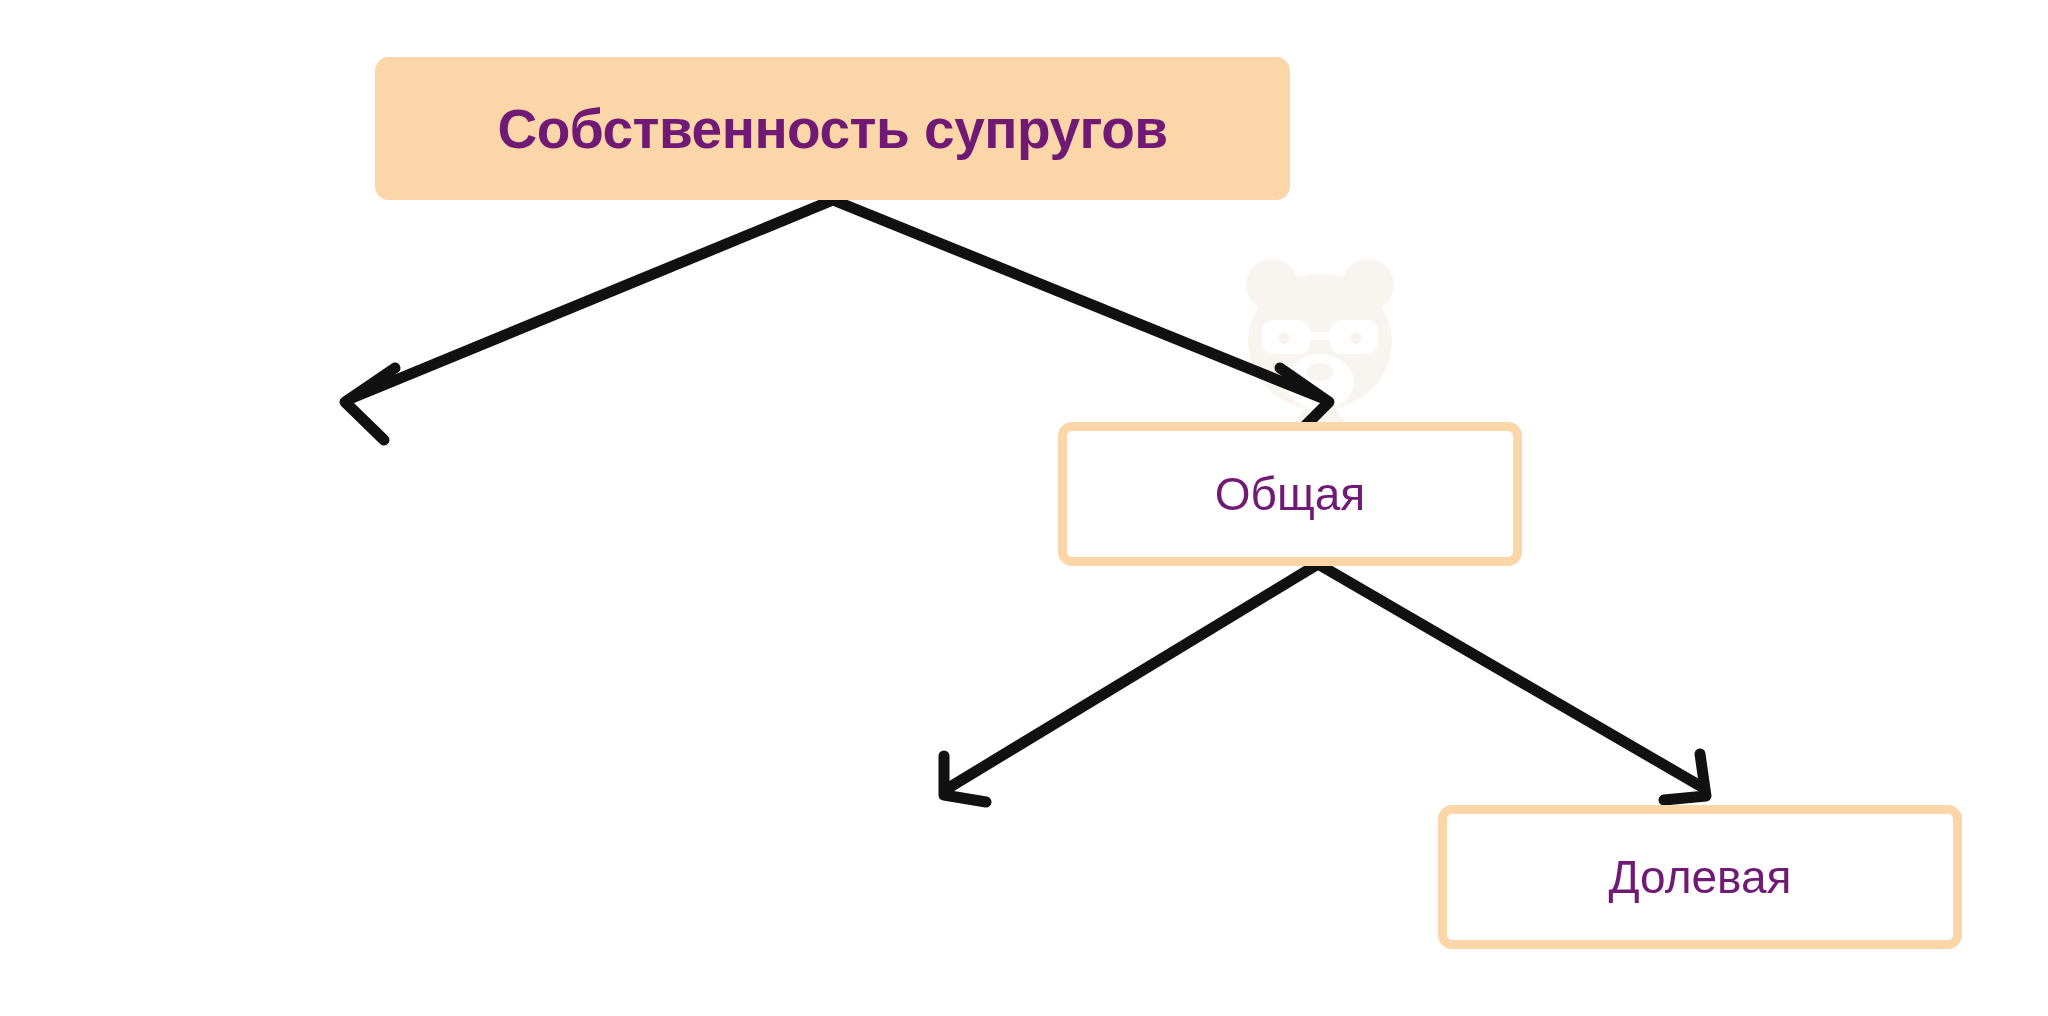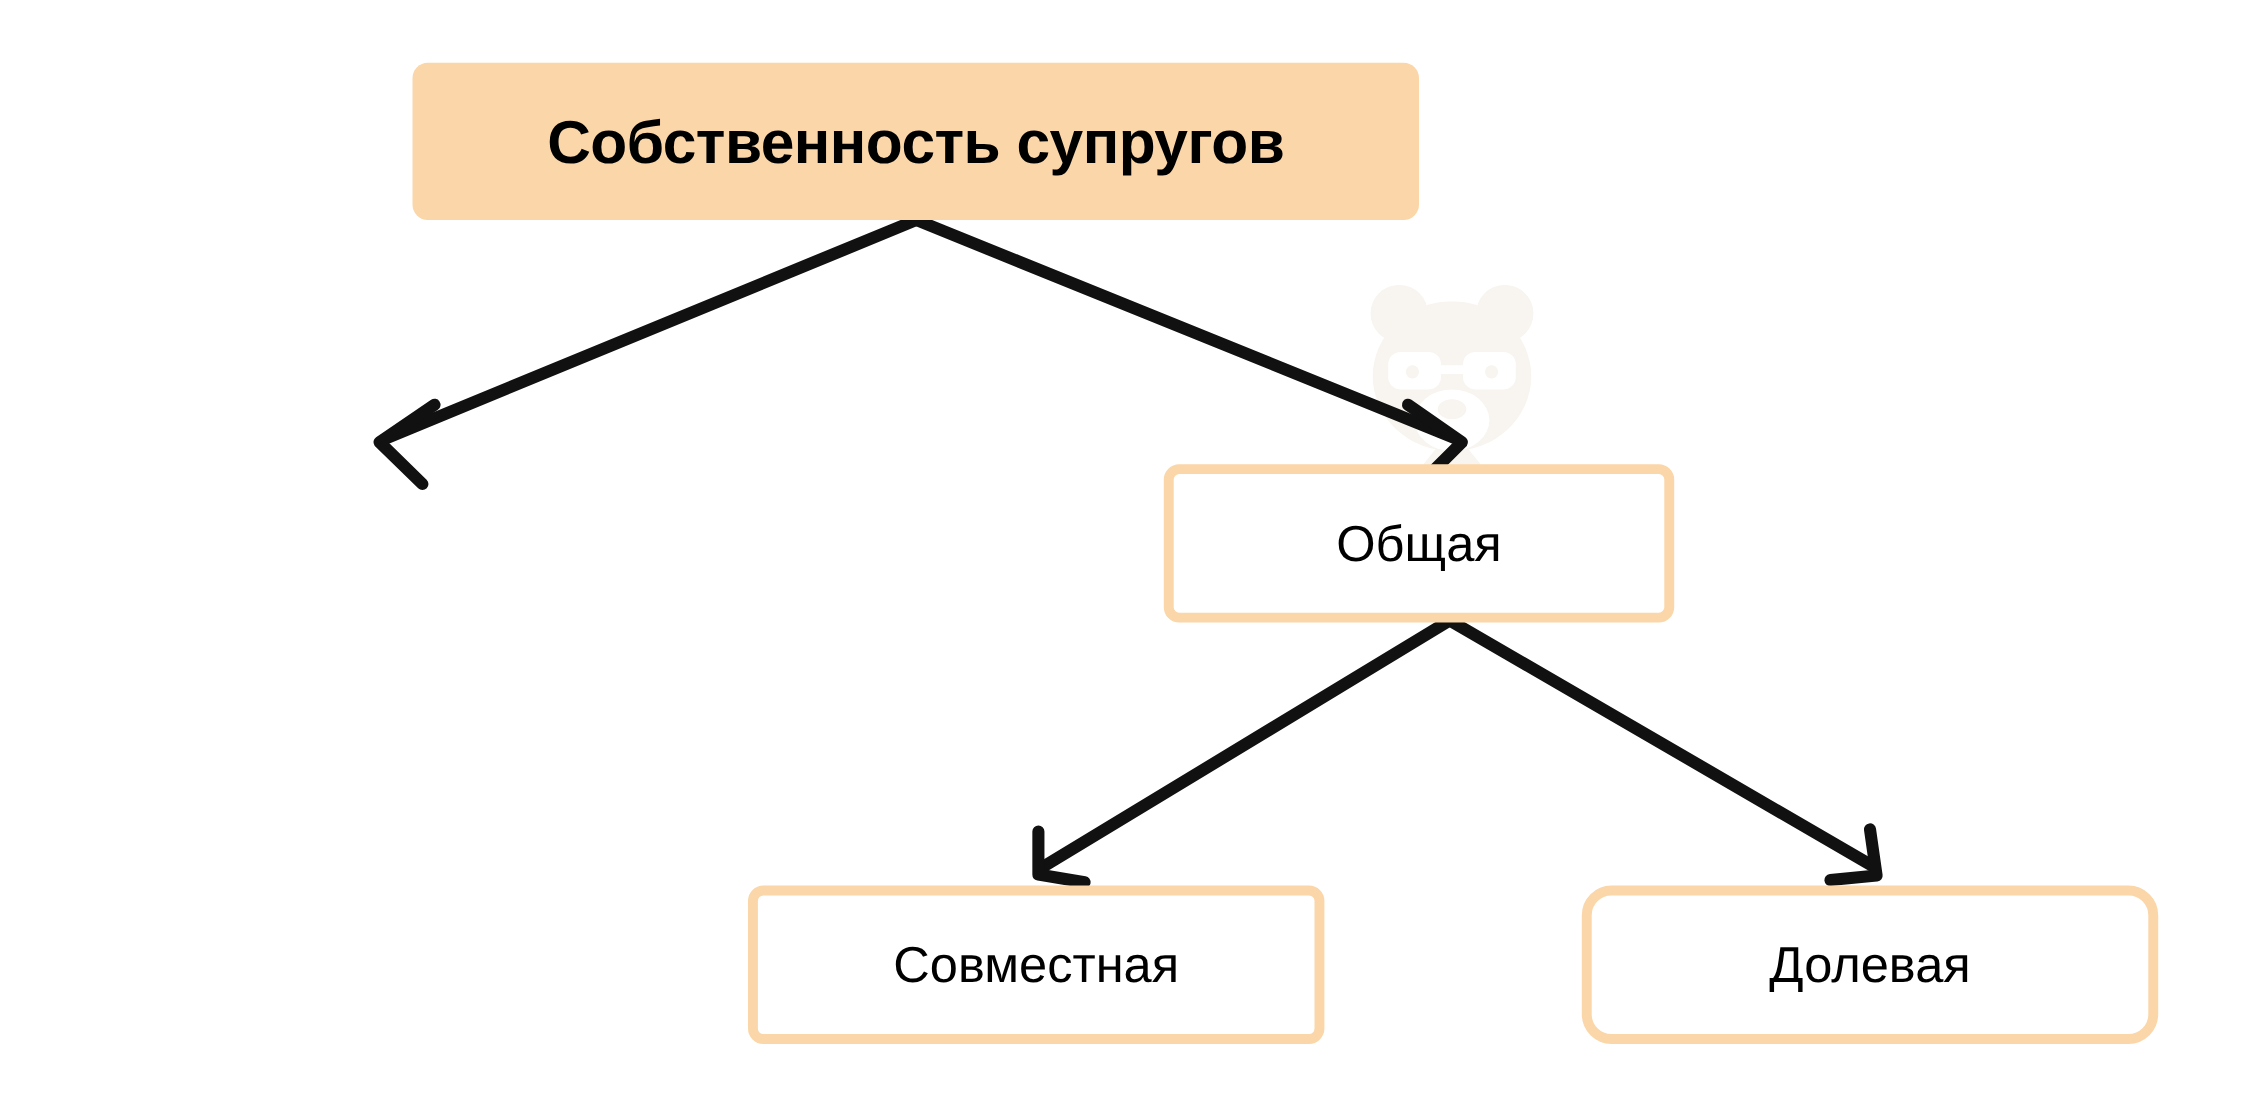--- a/index.html
+++ b/index.html
@@ -37,21 +37,21 @@
     pointer-events: none;
   }
   
   .node {
     position: absolute;
     box-sizing: border-box;
     display: flex;
     align-items: center;
     justify-content: center;
     text-align: center;
-    color: #000000;
+    color: #701a75;
   }
   .node-root {
     background: #fbd6a8;
     border-radius: 14px;
     font-size: 55px;
     font-weight: 700;
     letter-spacing: -0.5px;
   }
   .node-branch {
     background: #ffffff;
@@ -59,21 +59,21 @@
     border-radius: 14px;
     font-size: 46px;
     font-weight: 400;
     letter-spacing: 0px;
   }
   
   #node-root        { left: 375px;  top: 57px;  width: 915px; height: 143px; }
   #node-separate    { left: 82px;   top: 422px; width: 528px; height: 144px; }
   #node-common      { left: 1058px; top: 422px; width: 464px; height: 144px; }
   #node-joint       { left: 680px;  top: 805px; width: 524px; height: 144px; }
-  #node-shared      { left: 1438px; top: 805px; width: 524px; height: 144px; border-radius: 27px; }
+  #node-shared      { left: 1438px; top: 805px; width: 524px; height: 144px; }
 </style>
 </head>
 <body>
 
 <div id="diagram-root">
 
   <svg id="watermark" viewBox="0 0 220 290">
     <g fill="#f8f4ef">
 
       <circle cx="62" cy="35" r="26"></circle>
@@ -129,21 +129,18 @@
 
   <div id="node-root" class="node node-root">
     <span>Собственность супругов</span>
   </div>
 
 
   <div id="node-common" class="node node-branch">
     <span>Общая</span>
   </div>
 
-  <div id="node-joint" class="node node-branch">
-    <span>Совместная</span>
-  </div>
 
   <div id="node-shared" class="node node-branch">
     <span>Долевая</span>
   </div>
 
 </div>
 
 </body></html>

